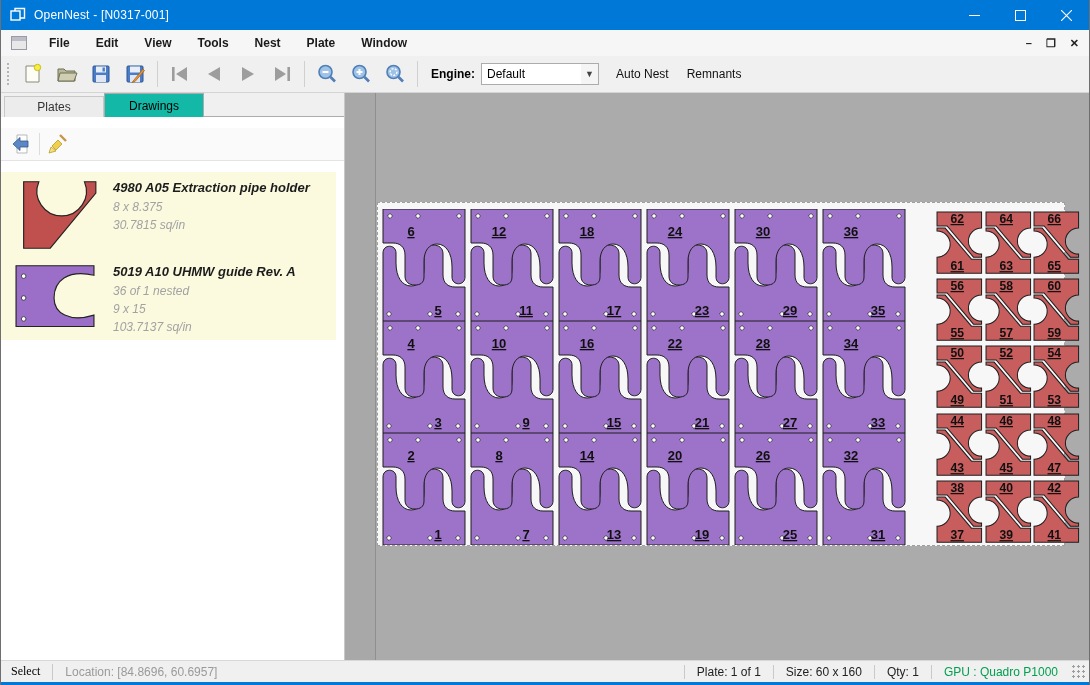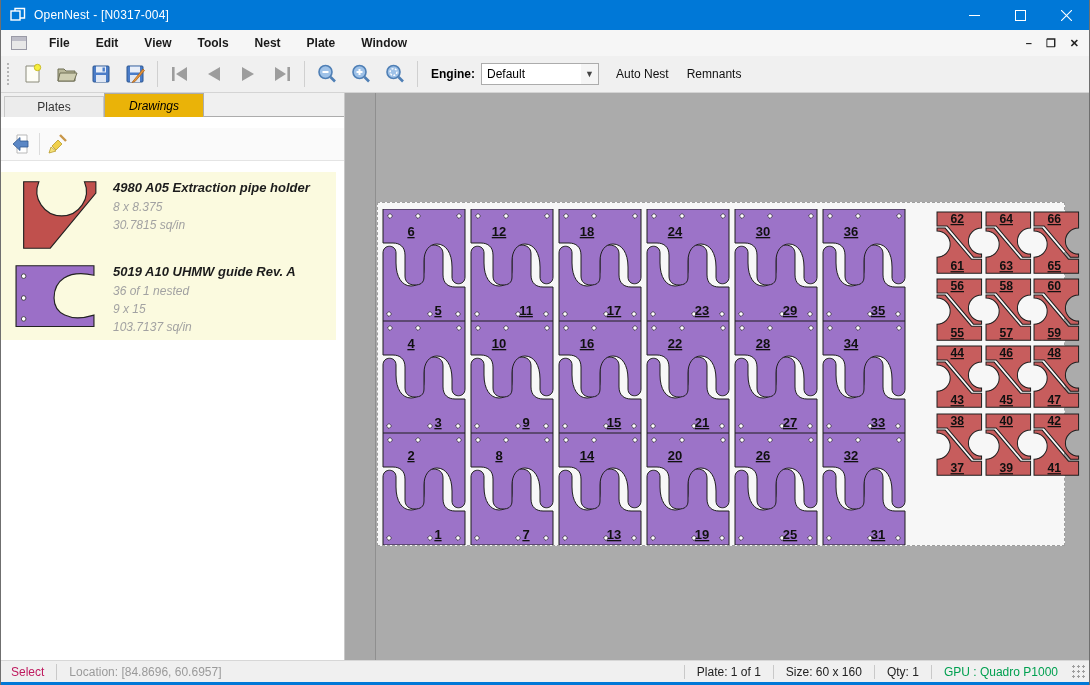--- a/index.html
+++ b/index.html
@@ -36,21 +36,21 @@
   .flatbtn { font-size:12px; padding:6px 9px; color:#111; }
 
   
   .body { flex:1; display:flex; min-height:0; }
 
   
   .panel { width:344px; background:#fff; border-right:1px solid #c8c8c8; display:flex; flex-direction:column;gap:11px; }
   .tabstrip { height:24px; display:flex; align-items:flex-end; background:#f0f0f0; flex:0 0 auto; }
   .tab { width:100px; text-align:center; font-size:12px; }
   .tab.inactive { height:21px; line-height:21px; background:#ececec; border:1px solid #c8c8c8; border-bottom:none; margin-left:3px; color:#333; }
-  .tab.active { height:24px; line-height:24px; background:#eab308; border:1px solid #acacac; border-bottom:none; position:relative; z-index:2;font-style:italic; }
+  .tab.active { height:24px; line-height:24px; background:#14b8a6; border:1px solid #acacac; border-bottom:none; position:relative; z-index:2; }
   .tabfill { flex:1; height:24px; border-bottom:1px solid #acacac; }
   .panel-toolbar { height:33px; background:#fafafa; display:flex; align-items:center; padding-left:6px; border-bottom:1px solid #e4e4e4; flex:0 0 auto; }
   .pbtn { width:28px; height:26px; display:flex; align-items:center; justify-content:center; }
   .psep { width:1px; height:22px; background:#dcdcdc; margin:0 4px; }
 
   .drawing-list { flex:1; overflow:hidden; padding-right:8px;font-style:italic; }
   .drawing-item { background:#fbfadf; display:flex; padding:6px 6px 6px 8px; height:84px; }
   .thumb { width:92px; display:flex; align-items:center; justify-content:center; flex:0 0 auto; }
   .dtext { padding-left:12px; padding-top:2px; }
   .dtitle { font-size:13px; font-weight:bold; color:#1c1c1c; margin-bottom:3px; }
@@ -63,40 +63,40 @@
   .purple-grid { position:absolute; left:2px; top:6px; }
   .red-grid { position:absolute; left:557px; top:6px; }
   .nrow { display:flex; }
   .pn { font:bold 13px "Liberation Sans",sans-serif; fill:#101010; text-decoration:underline; text-anchor:middle; }
   .rn { font:bold 12px "Liberation Sans",sans-serif; fill:#101010; text-decoration:underline; text-anchor:middle; }
 
   
   .statusbar { height:25px; background:#f0f0f0; border-top:1px solid #d7d7d7; border-bottom:3px solid #0078d7;
                display:flex; align-items:center; font-size:12px; flex:0 0 auto; }
   .st-left { display:flex; align-items:center; }
-  .st-mode { color:#be185d; padding:0 12px 0 10px; }
+  .st-mode { color:#000000; padding:0 12px 0 10px;font-family:Liberation Serif, serif; }
   .st-sep { width:1px; height:16px; background:#c9c9c9; }
   .st-loc { color:#9a9a9a; padding:0 12px; }
   .st-right { margin-left:auto; display:flex; align-items:center; }
   .st-seg { padding:0 12px; color:#222; border-left:1px solid #c9c9c9; }
   .st-gpu { color:#00a050; }
   .sizegrip { width:14px; height:14px; margin:0 3px 0 2px; align-self:flex-end;
     background-image:radial-gradient(circle, #9d9d9d 1px, transparent 1.3px); background-size:5px 5px; background-position:bottom right; }
 </style>
 </head>
 <body>
 
 <div class="window">
 
   <div class="titlebar">
     <svg class="app-icon" viewBox="0 0 16 16">
       <rect x="1" y="4" width="9" height="9" fill="none" stroke="#fff" stroke-width="1.4"></rect>
       <path d="M5,4 V1.5 H14.5 V11 H10" fill="none" stroke="#fff" stroke-width="1.4"></path>
     </svg>
-    <span class="title">OpenNest - [N0317-004]</span>
+    <span class="title">OpenNest - [N0317-001]</span>
     <div class="winbtns">
       <div class="winbtn">
           <svg width="11" height="11" viewBox="0 0 11 11">
             <line x1="0" y1="5.5" x2="11" y2="5.5" stroke="#fff" stroke-width="1"></line>
           </svg>
         </div>
       <div class="winbtn">
           <svg width="11" height="11" viewBox="0 0 11 11">
             <rect x="0.5" y="0.5" width="10" height="10" fill="none" stroke="#fff" stroke-width="1"></rect>
           </svg>
@@ -557,20 +557,46 @@
     <text class="rn" x="22" y="14">60</text>
     <text class="rn" x="22" y="61">59</text>
               </svg>
             </div>
             <div class="nrow">
               <svg width="48.6" height="67.2" viewBox="0 0 48 67" preserveAspectRatio="none">
     <g fill="#c75d5d" stroke="#1f1f1f" stroke-width="1">
       <path d="M2,3 L46,3 L46,19 A13,13 0 0 0 46,45 L46,48 L38,48 L12,17 L2,17 Z"></path>
                   <path d="M2,3 L46,3 L46,19 A13,13 0 0 0 46,45 L46,48 L38,48 L12,17 L2,17 Z" transform="rotate(180 24 33.5)"></path>
     </g>
+    <text class="rn" x="22" y="14">50</text>
+    <text class="rn" x="22" y="61">49</text>
+              </svg>
+              <svg width="48.6" height="67.2" viewBox="0 0 48 67" preserveAspectRatio="none">
+    <g fill="#c75d5d" stroke="#1f1f1f" stroke-width="1">
+      <path d="M2,3 L46,3 L46,19 A13,13 0 0 0 46,45 L46,48 L38,48 L12,17 L2,17 Z"></path>
+                  <path d="M2,3 L46,3 L46,19 A13,13 0 0 0 46,45 L46,48 L38,48 L12,17 L2,17 Z" transform="rotate(180 24 33.5)"></path>
+    </g>
+    <text class="rn" x="22" y="14">52</text>
+    <text class="rn" x="22" y="61">51</text>
+              </svg>
+              <svg width="48.6" height="67.2" viewBox="0 0 48 67" preserveAspectRatio="none">
+    <g fill="#c75d5d" stroke="#1f1f1f" stroke-width="1">
+      <path d="M2,3 L46,3 L46,19 A13,13 0 0 0 46,45 L46,48 L38,48 L12,17 L2,17 Z"></path>
+                  <path d="M2,3 L46,3 L46,19 A13,13 0 0 0 46,45 L46,48 L38,48 L12,17 L2,17 Z" transform="rotate(180 24 33.5)"></path>
+    </g>
+    <text class="rn" x="22" y="14">54</text>
+    <text class="rn" x="22" y="61">53</text>
+              </svg>
+            </div>
+            <div class="nrow">
+              <svg width="48.6" height="67.2" viewBox="0 0 48 67" preserveAspectRatio="none">
+    <g fill="#c75d5d" stroke="#1f1f1f" stroke-width="1">
+      <path d="M2,3 L46,3 L46,19 A13,13 0 0 0 46,45 L46,48 L38,48 L12,17 L2,17 Z"></path>
+                  <path d="M2,3 L46,3 L46,19 A13,13 0 0 0 46,45 L46,48 L38,48 L12,17 L2,17 Z" transform="rotate(180 24 33.5)"></path>
+    </g>
     <text class="rn" x="22" y="14">44</text>
     <text class="rn" x="22" y="61">43</text>
               </svg>
               <svg width="48.6" height="67.2" viewBox="0 0 48 67" preserveAspectRatio="none">
     <g fill="#c75d5d" stroke="#1f1f1f" stroke-width="1">
       <path d="M2,3 L46,3 L46,19 A13,13 0 0 0 46,45 L46,48 L38,48 L12,17 L2,17 Z"></path>
                   <path d="M2,3 L46,3 L46,19 A13,13 0 0 0 46,45 L46,48 L38,48 L12,17 L2,17 Z" transform="rotate(180 24 33.5)"></path>
     </g>
     <text class="rn" x="22" y="14">46</text>
     <text class="rn" x="22" y="61">45</text>

